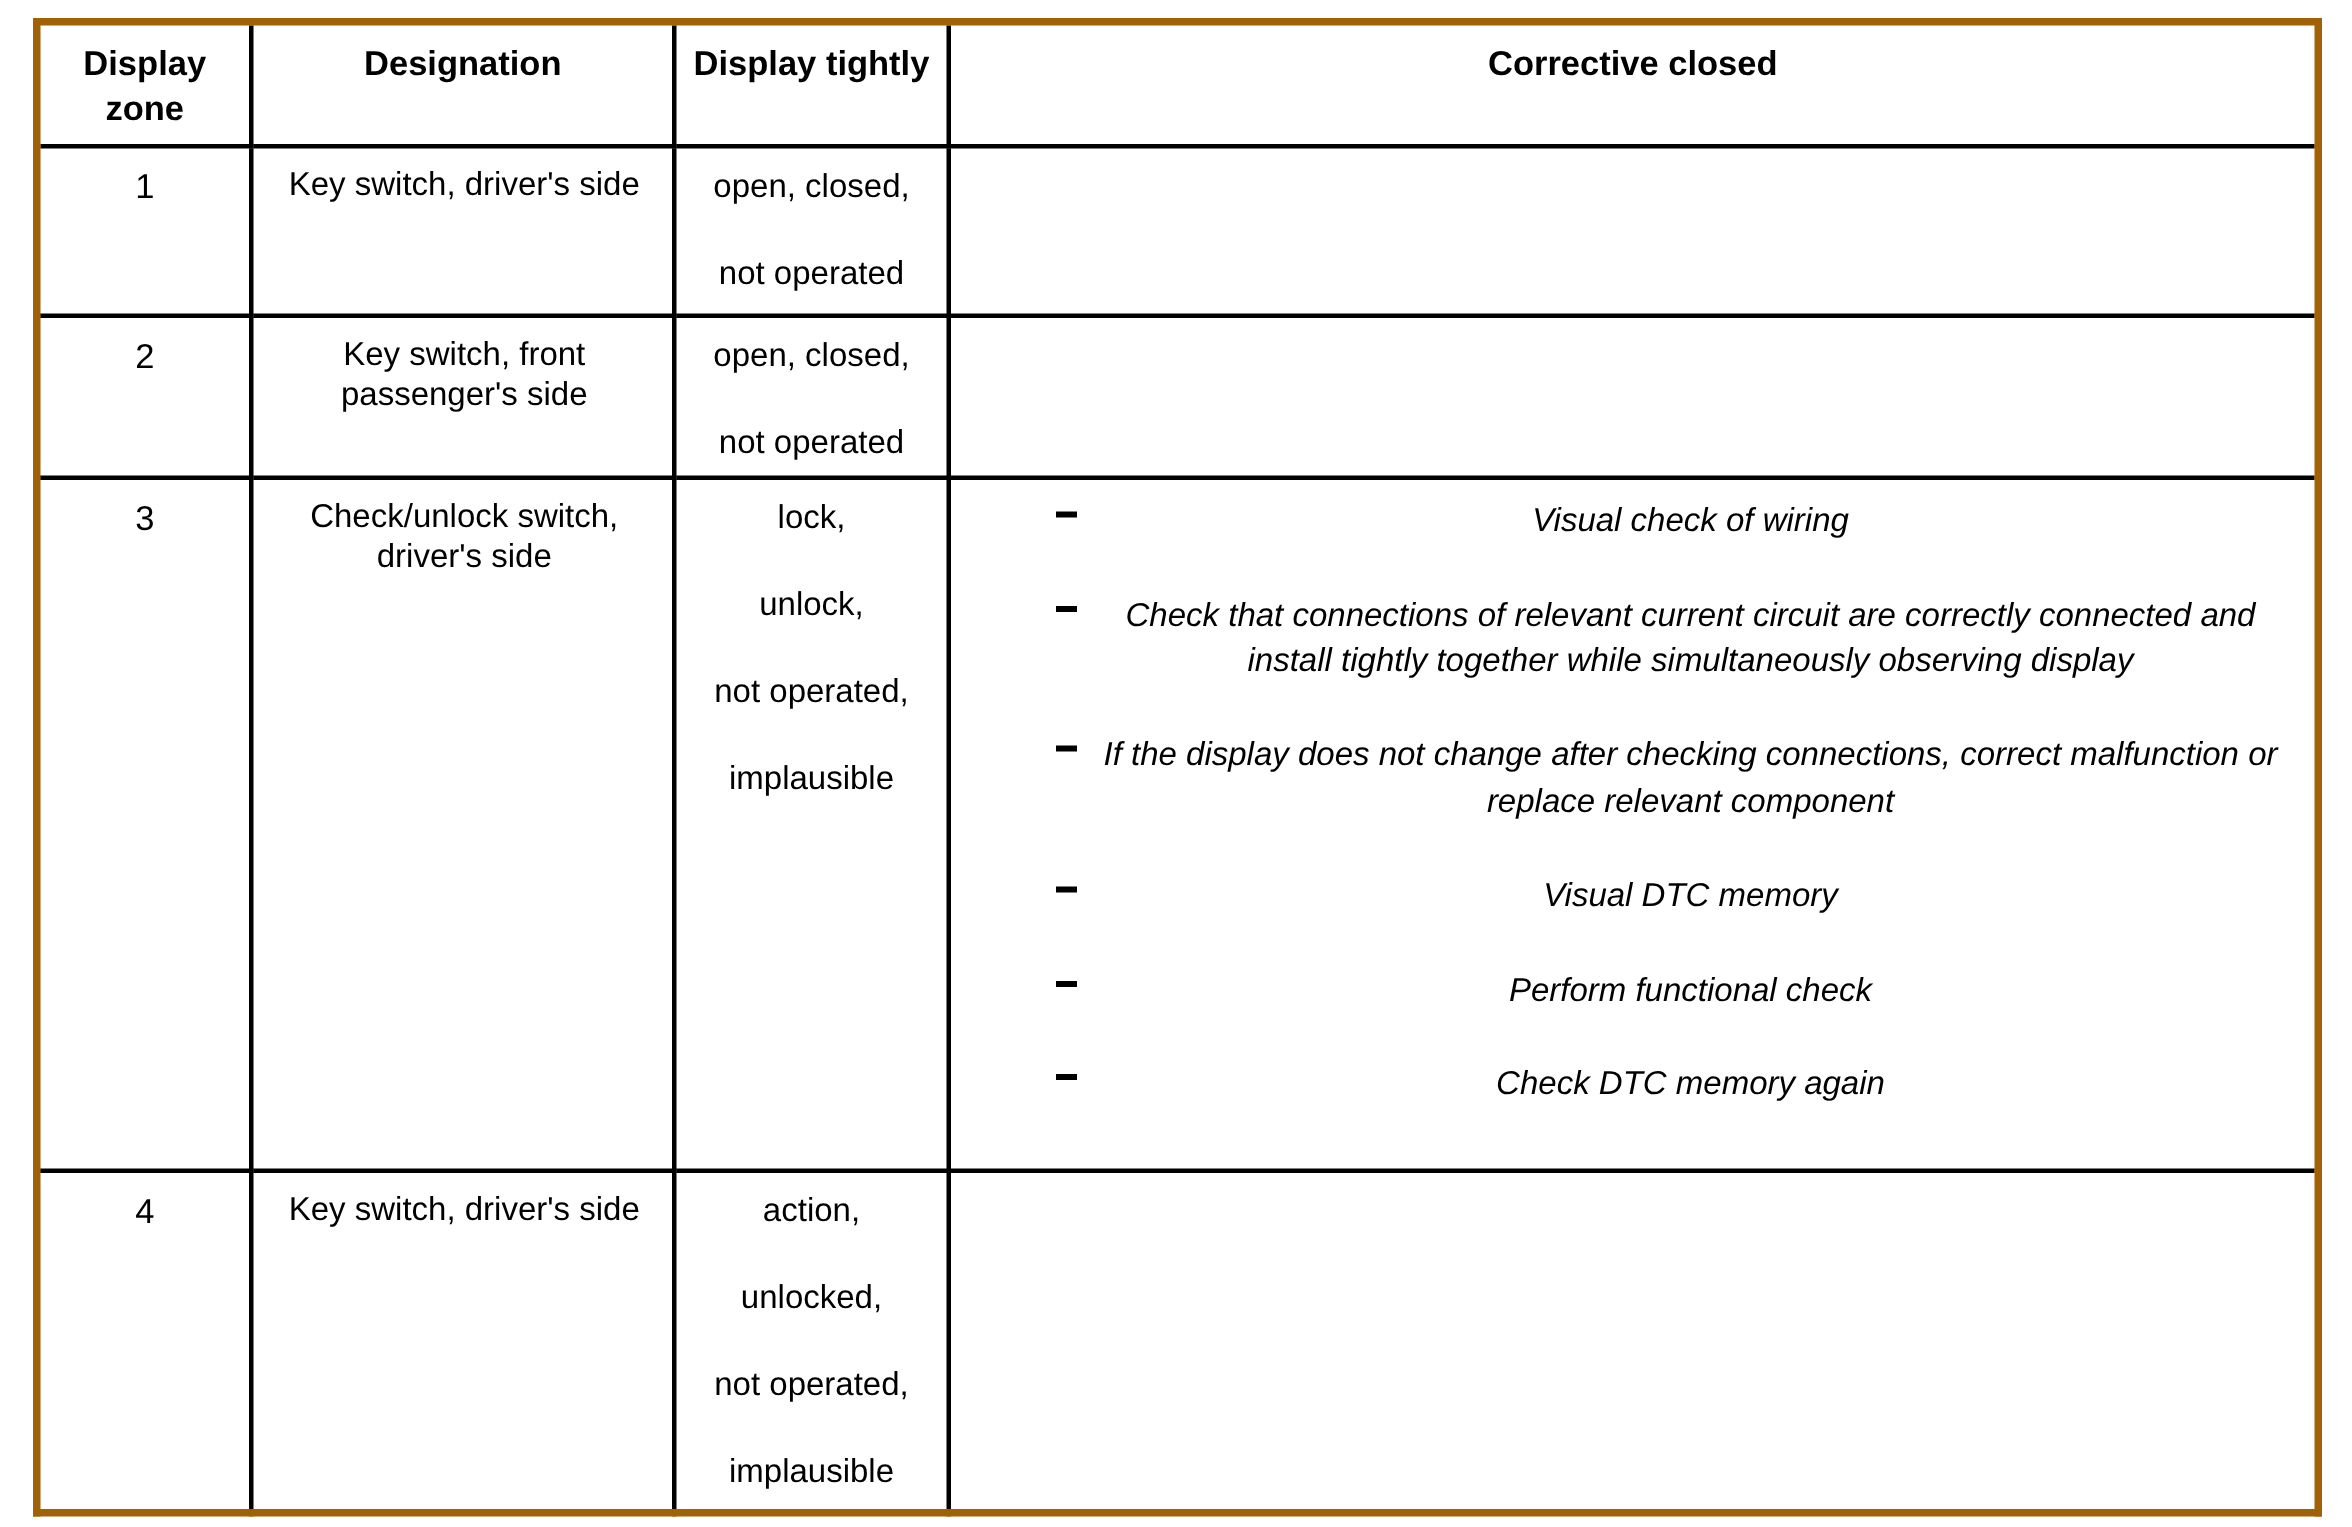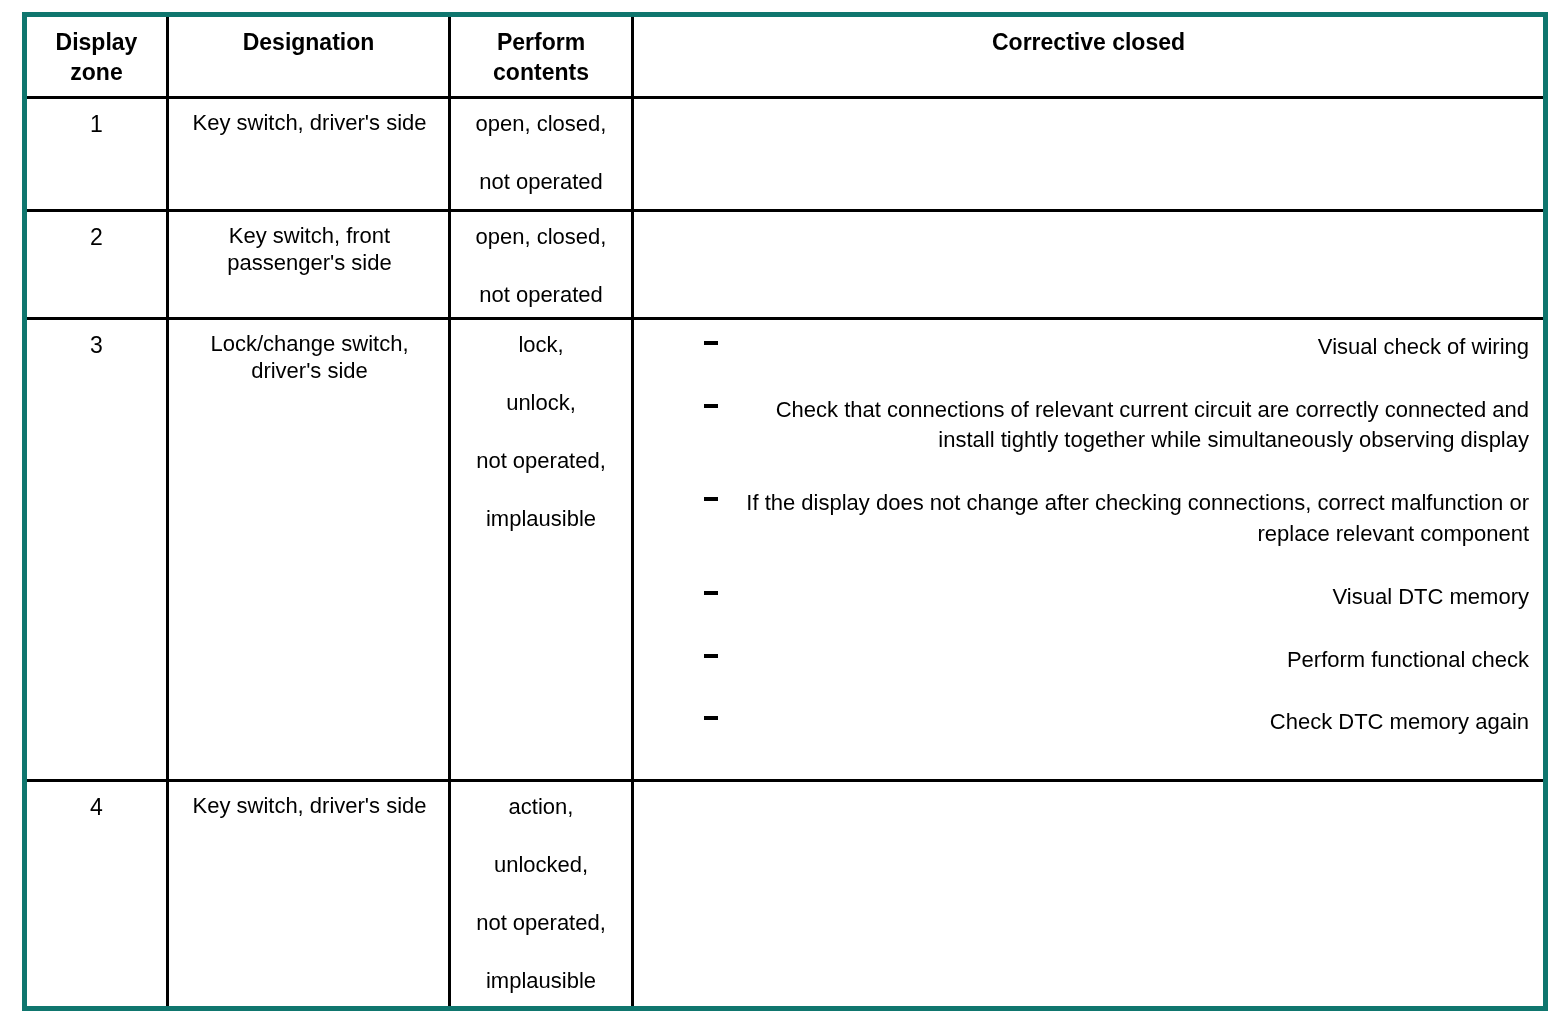--- a/index.html
+++ b/index.html
@@ -15,21 +15,21 @@
     background: #ffffff;
     position: relative;
     overflow: hidden;
   }
   table.doc-table {
     position: absolute;
     left: 22px;
     top: 12px;
     width: 1521px;
     border-collapse: collapse;
-    border: 5px solid #0f766e;
+    border: 5px solid #a16207;
     table-layout: fixed;
   }
   .doc-table th, .doc-table td {
     border: 3px solid #000000;
     vertical-align: top;
     font-size: 22px;
     line-height: 1.32;
     padding: 8px 8px;
     overflow: hidden;
   }
@@ -58,22 +58,23 @@
   td.contents-cell {
     text-align: center;
     padding-top: 10px;
   }
   .content-line {
     margin-bottom: 29px;
   }
   .content-line:last-child { margin-bottom: 0; }
 
   td.actions-cell {
-    text-align: right;
+    text-align: center;
     padding: 12px 14px 10px 70px;
+    font-style: italic;
   }
   .action {
     display: flex;
     margin-bottom: 32px;
   }
   .action:last-child { margin-bottom: 0; }
   .dash {
     flex: none;
     width: 14px;
     height: 4px;
@@ -94,21 +95,21 @@
     <colgroup>
       <col style="width:143px">
       <col style="width:282px">
       <col style="width:183px">
       <col style="width:913px">
     </colgroup>
     <thead>
       <tr>
         <th>Display zone</th>
         <th>Designation</th>
-        <th>Perform contents</th>
+        <th>Display tightly</th>
         <th>Corrective closed</th>
       </tr>
     </thead>
     <tbody>
         <tr>
     <td class="zone-cell">1</td>
     <td class="designation-cell">Key switch, driver's side</td>
     <td class="contents-cell">
             <div class="content-line">open, closed,</div>
             <div class="content-line">not operated</div>
@@ -119,21 +120,21 @@
     <td class="zone-cell">2</td>
     <td class="designation-cell">Key switch, front passenger's side</td>
     <td class="contents-cell">
             <div class="content-line">open, closed,</div>
             <div class="content-line">not operated</div>
           </td>
     <td class="actions-cell"></td>
   </tr>
         <tr>
     <td class="zone-cell">3</td>
-    <td class="designation-cell">Lock/change switch, driver's side</td>
+    <td class="designation-cell">Check/unlock switch, driver's side</td>
     <td class="contents-cell">
             <div class="content-line">lock,</div>
             <div class="content-line">unlock,</div>
             <div class="content-line">not operated,</div>
             <div class="content-line">implausible</div>
           </td>
     <td class="actions-cell">
             <div class="action">
               <span class="dash"></span>
               <div class="action-text">Visual check of wiring</div>

